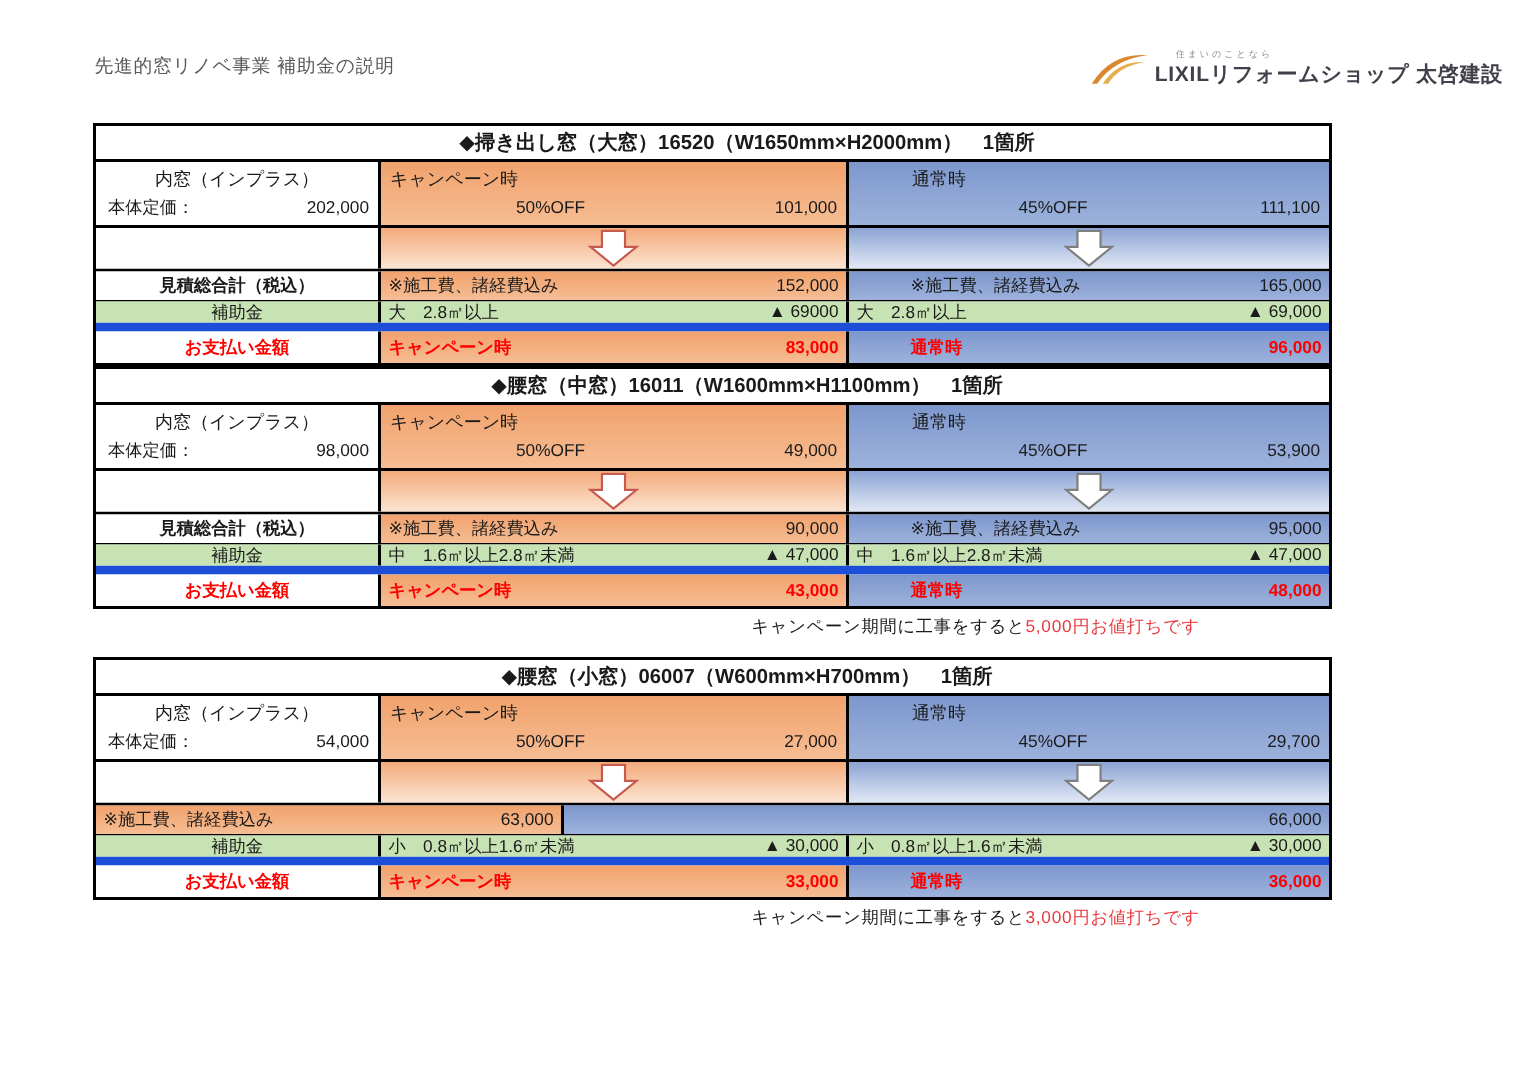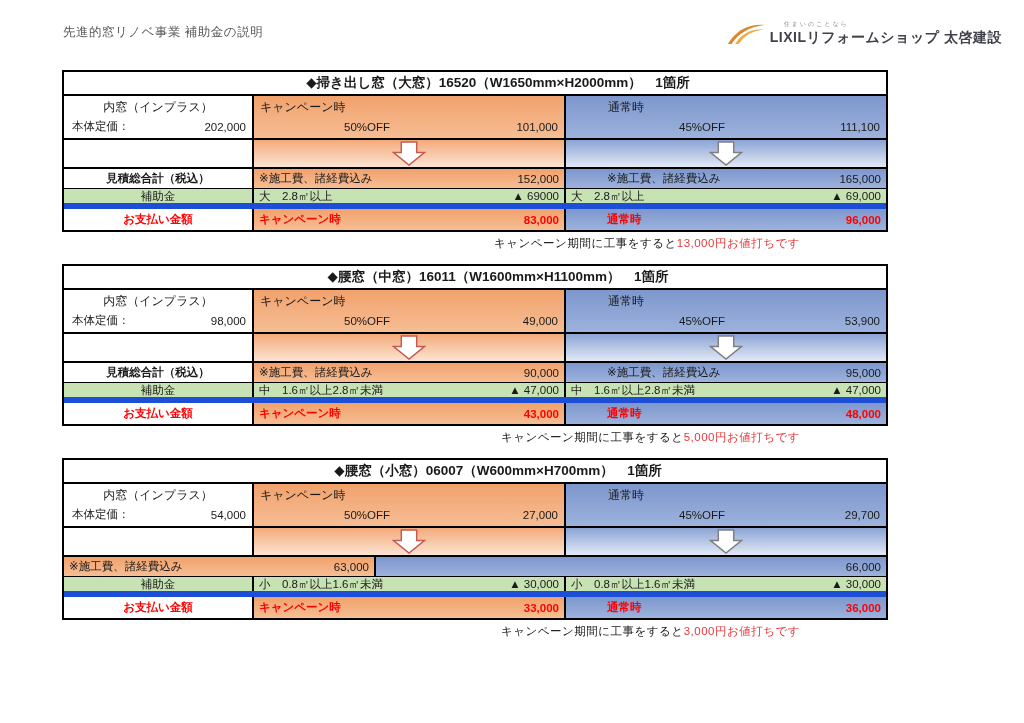--- a/index.html
+++ b/index.html
@@ -1,20 +1,20 @@
 <!DOCTYPE html>
 <html><head>
 <meta charset="utf-8">
 <style>
   * { margin:0; padding:0; box-sizing:border-box; }
   html,body { width:1024px; height:723px; background:#ffffff; overflow:hidden;
     font-family:"Liberation Sans","DejaVu Sans",sans-serif; color:#1a1a1a; }
 
   .page-header { display:flex; justify-content:space-between; align-items:flex-start;
-    padding:20px 22px 16px 63px; height:70px; }
+    padding:20px 22px 16px 63px; height:70px;margin-top:12px; }
   .doc-title { font-size:12.5px; color:#595959; letter-spacing:0.5px; padding-top:4px; }
 
   .logo { display:flex; align-items:flex-end; gap:4px; }
   .logo-swoosh { width:40px; height:26px; margin-bottom:1px; }
   .logo-textcol { display:flex; flex-direction:column; align-items:flex-start; }
   .logo-tagline { font-size:6px; color:#8a8a8a; letter-spacing:2px; margin-left:14px; }
   .logo-name { font-size:14px; font-weight:bold; color:#41414b; letter-spacing:0.5px; }
 
   .content { padding-left:62px; width:950px; }
 
@@ -145,23 +145,20 @@
       <div class="cell c-camp bg-camp">
         <span class="lbl-note">キャンペーン時</span>
         <span class="lbl-val">83,000</span>
       </div>
       <div class="cell c-norm bg-norm">
         <span class="lbl-note">通常時</span>
         <span class="lbl-val">96,000</span>
       </div>
     </div>
   </div>
-  <div class="tnote">
-    <span>キャンペーン期間に工事をすると</span><span class="red">13,000円お値打ちです</span>
-  </div>
 
   <div class="xtable">
     <div class="trow title-row">
       <span>◆腰窓（中窓）16011（W1600mm×H1100mm）　1箇所</span>
     </div>
     <div class="trow header-row">
       <div class="cell c-left">
         <div class="hl1">内窓（インプラス）</div>
         <div class="hl2">
           <span>本体定価：</span>

